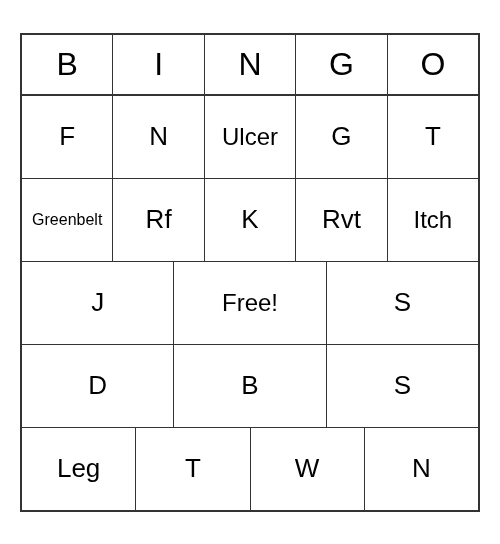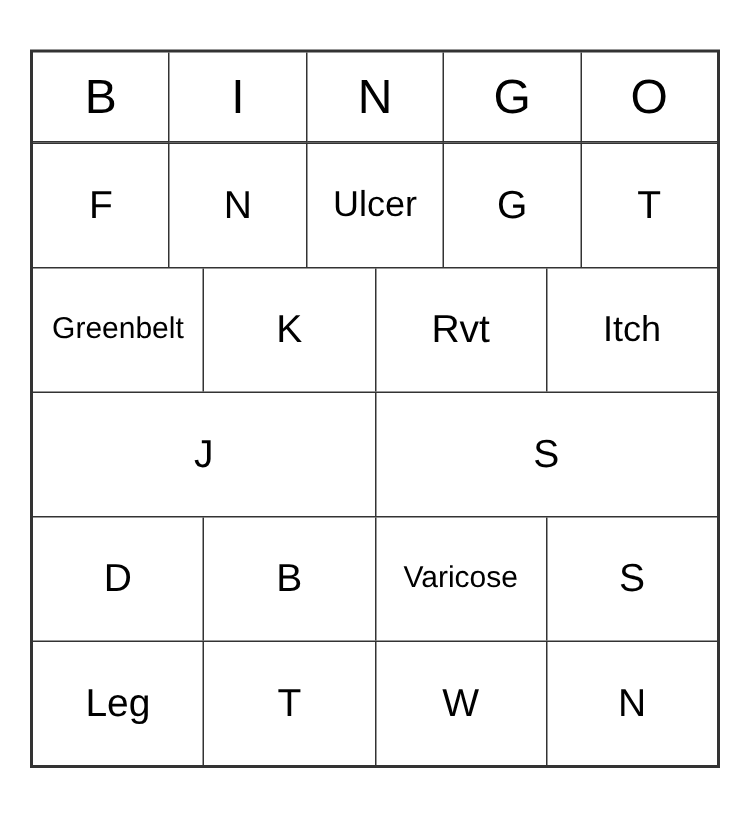--- a/index.html
+++ b/index.html
@@ -49,21 +49,21 @@
     }
 
     .header-row .bingo-cell {
       height: 60px;
       font-size: 32px;
       font-weight: normal;
       border-bottom: 1px solid #333;
     }
 
     .small-text {
-      font-size: 20px;
+      font-size: 16px;
     }
 
     .medium-text {
       font-size: 24px;
     }
   </style>
 </head>
 <body>
 
 <div class="bingo-card">
@@ -102,48 +102,51 @@
     <div class="bingo-cell">
       <span>T</span>
     </div>
   </div>
 
   <div class="bingo-row">
     <div class="bingo-cell">
       <span class="small-text">Greenbelt</span>
     </div>
     <div class="bingo-cell">
+      <span>Rf</span>
+    </div>
+    <div class="bingo-cell">
       <span>K</span>
     </div>
     <div class="bingo-cell">
       <span>Rvt</span>
     </div>
     <div class="bingo-cell">
       <span class="medium-text">Itch</span>
     </div>
   </div>
 
   <div class="bingo-row">
     <div class="bingo-cell">
       <span>J</span>
     </div>
     <div class="bingo-cell">
+      <span class="medium-text">Free!</span>
+    </div>
+    <div class="bingo-cell">
       <span>S</span>
     </div>
   </div>
 
   <div class="bingo-row">
     <div class="bingo-cell">
       <span>D</span>
     </div>
     <div class="bingo-cell">
       <span>B</span>
-    </div>
-    <div class="bingo-cell">
-      <span class="small-text">Varicose</span>
     </div>
     <div class="bingo-cell">
       <span>S</span>
     </div>
   </div>
 
   <div class="bingo-row">
     <div class="bingo-cell">
       <span>Leg</span>
     </div>

